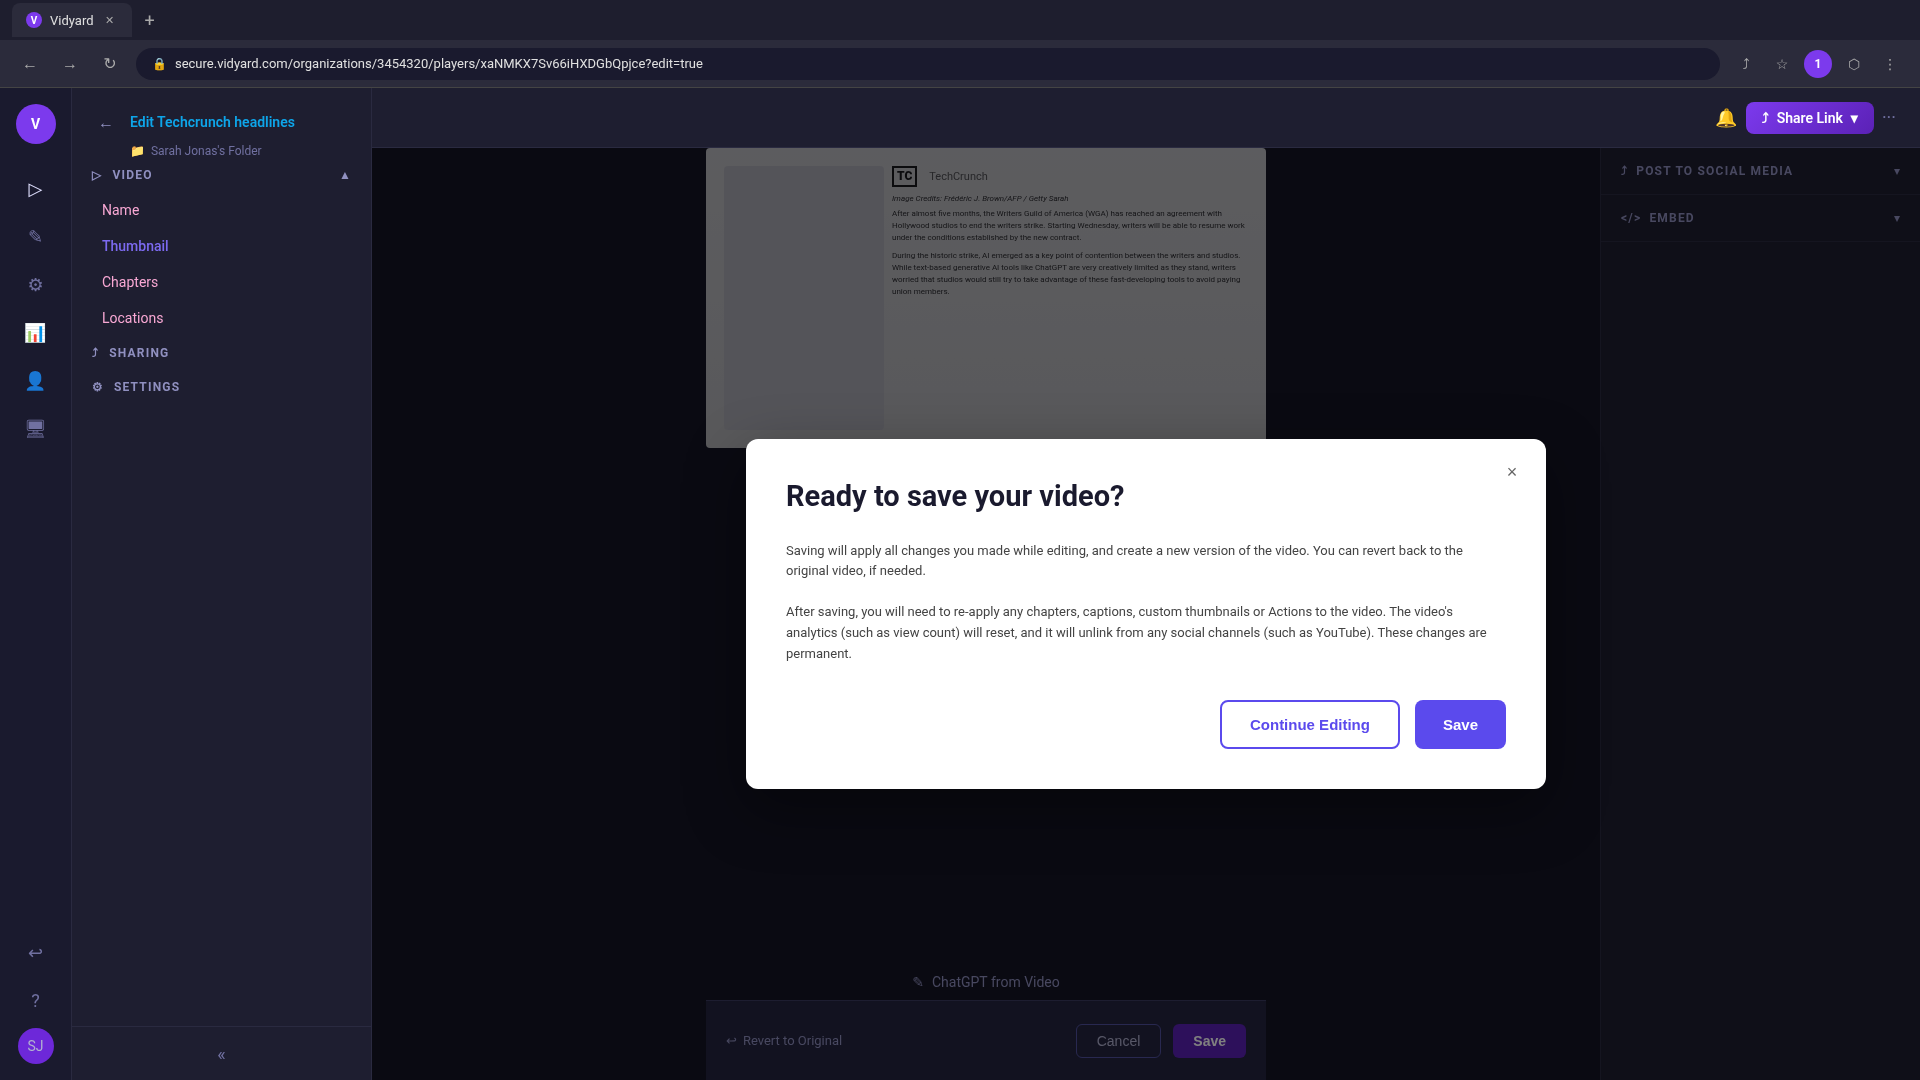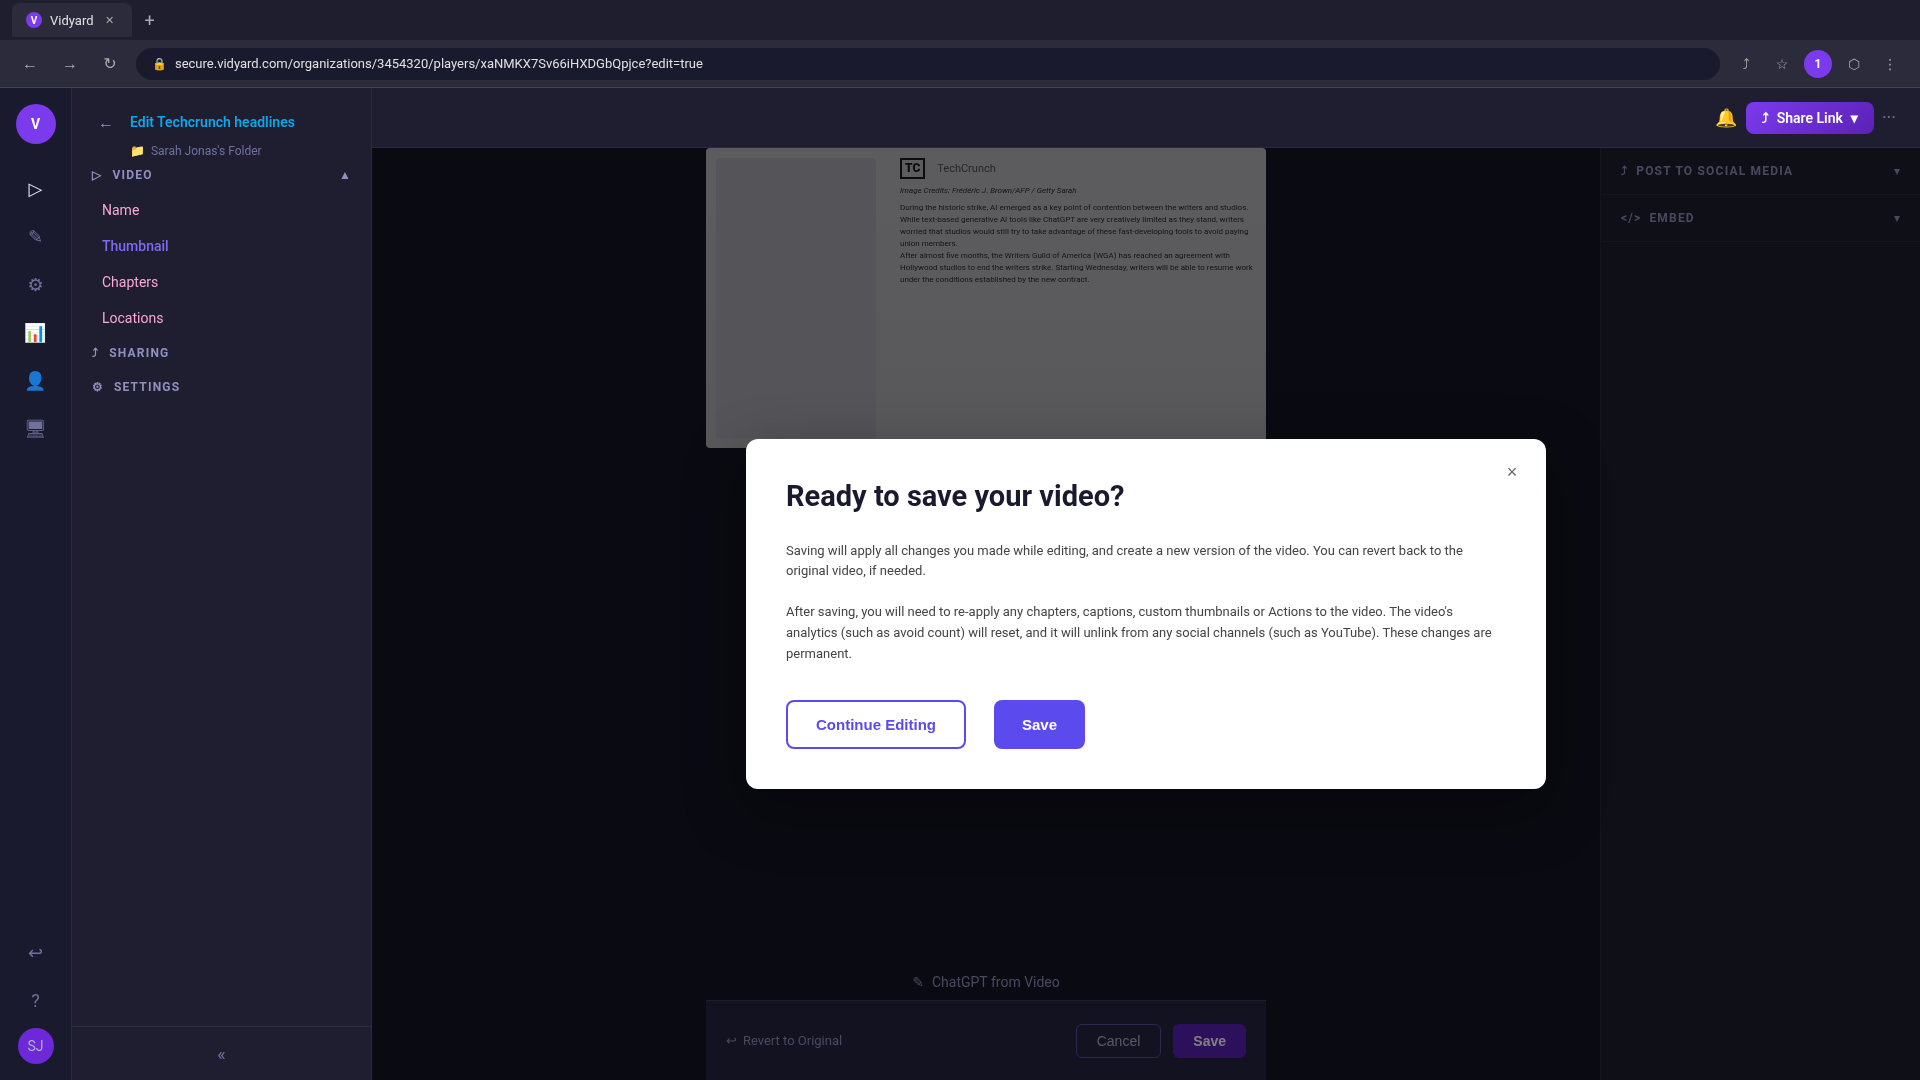--- a/index.html
+++ b/index.html
@@ -332,23 +332,23 @@
       background: #f0f0f0;
       border-radius: 4px;
       overflow: hidden;
       opacity: 0.7;
     }
 
     .tc-preview-inner {
       width: 100%;
       height: 100%;
       background: linear-gradient(180deg, #fff 0%, #f5f5f5 100%);
-      padding: 10px;
-      display: flex;
-      gap: 24px;
+      padding: 18px;
+      display: flex;
+      gap: 8px;
     }
 
     .tc-left {
       width: 160px;
       background: #e8e8f0;
       border-radius: 4px;
     }
 
     .tc-right {
       flex: 1;
@@ -522,22 +522,22 @@
       line-height: 1.6;
       margin-bottom: 20px;
     }
 
     .modal-paragraph:last-child {
       margin-bottom: 0;
     }
 
     .modal-footer {
       display: flex;
-      justify-content: flex-start;
-      gap: 28px;
+      justify-content: flex-end;
+      gap: 15px;
     }
 
     .continue-editing-btn {
       padding: 14px 28px;
       border-radius: 8px;
       border: 2px solid #5b4aed;
       background: transparent;
       color: #5b4aed;
       font-size: 15px;
       font-weight: 600;
@@ -672,25 +672,25 @@
 
         <div class="tc-preview">
           <div class="tc-preview-inner">
             <div class="tc-left"></div>
             <div class="tc-right">
               <div class="tc-header">
                 <span class="tc-logo">TC</span>
                 <span style="font-size: 11px; color: #666; margin-left: 8px;">TechCrunch</span>
               </div>
               <div style="font-size: 8px; color: #333; margin-bottom: 4px; font-style: italic;">Image Credits: Frédéric J. Brown/AFP / Getty Sarah</div>
+              <div style="font-size: 8px; line-height: 1.5; color: #333;">
+                After almost five months, the Writers Guild of America (WGA) has reached an agreement with Hollywood studios to end the writers strike. Starting Wednesday, writers will be able to resume work under the conditions established by the new contract.
+              </div>
               <div style="font-size: 8px; line-height: 1.5; color: #333; margin-top: 6px;">
                 During the historic strike, AI emerged as a key point of contention between the writers and studios. While text-based generative AI tools like ChatGPT are very creatively limited as they stand, writers worried that studios would still try to take advantage of these fast-developing tools to avoid paying union members.
-              </div>
-              <div style="font-size: 8px; line-height: 1.5; color: #333;">
-                After almost five months, the Writers Guild of America (WGA) has reached an agreement with Hollywood studios to end the writers strike. Starting Wednesday, writers will be able to resume work under the conditions established by the new contract.
               </div>
             </div>
           </div>
         </div>
 
         <div class="select-from-video">
           <span>✎</span>
           <span>ChatGPT from Video</span>
         </div>
 
@@ -726,21 +726,21 @@
           </div>
         </div>
       </div>
 
       <div class="modal-backdrop">
         <div class="modal-dialog">
           <button class="modal-close">×</button>
           <div class="modal-title">Ready to save your video?</div>
           <div class="modal-body">
             <p class="modal-paragraph">Saving will apply all changes you made while editing, and create a new version of the video. You can revert back to the original video, if needed.</p>
-            <p class="modal-paragraph">After saving, you will need to re-apply any chapters, captions, custom thumbnails or Actions to the video. The video's analytics (such as avoid count) will reset, and it will unlink from any social channels (such as YouTube). These changes are permanent.</p>
+            <p class="modal-paragraph">After saving, you will need to re-apply any chapters, captions, custom thumbnails or Actions to the video. The video's analytics (such as view count) will reset, and it will unlink from any social channels (such as YouTube). These changes are permanent.</p>
           </div>
           <div class="modal-footer">
             <button class="continue-editing-btn">Continue Editing</button>
             <button class="modal-save-btn">Save</button>
           </div>
         </div>
       </div>
 
     </div>
   </div>

